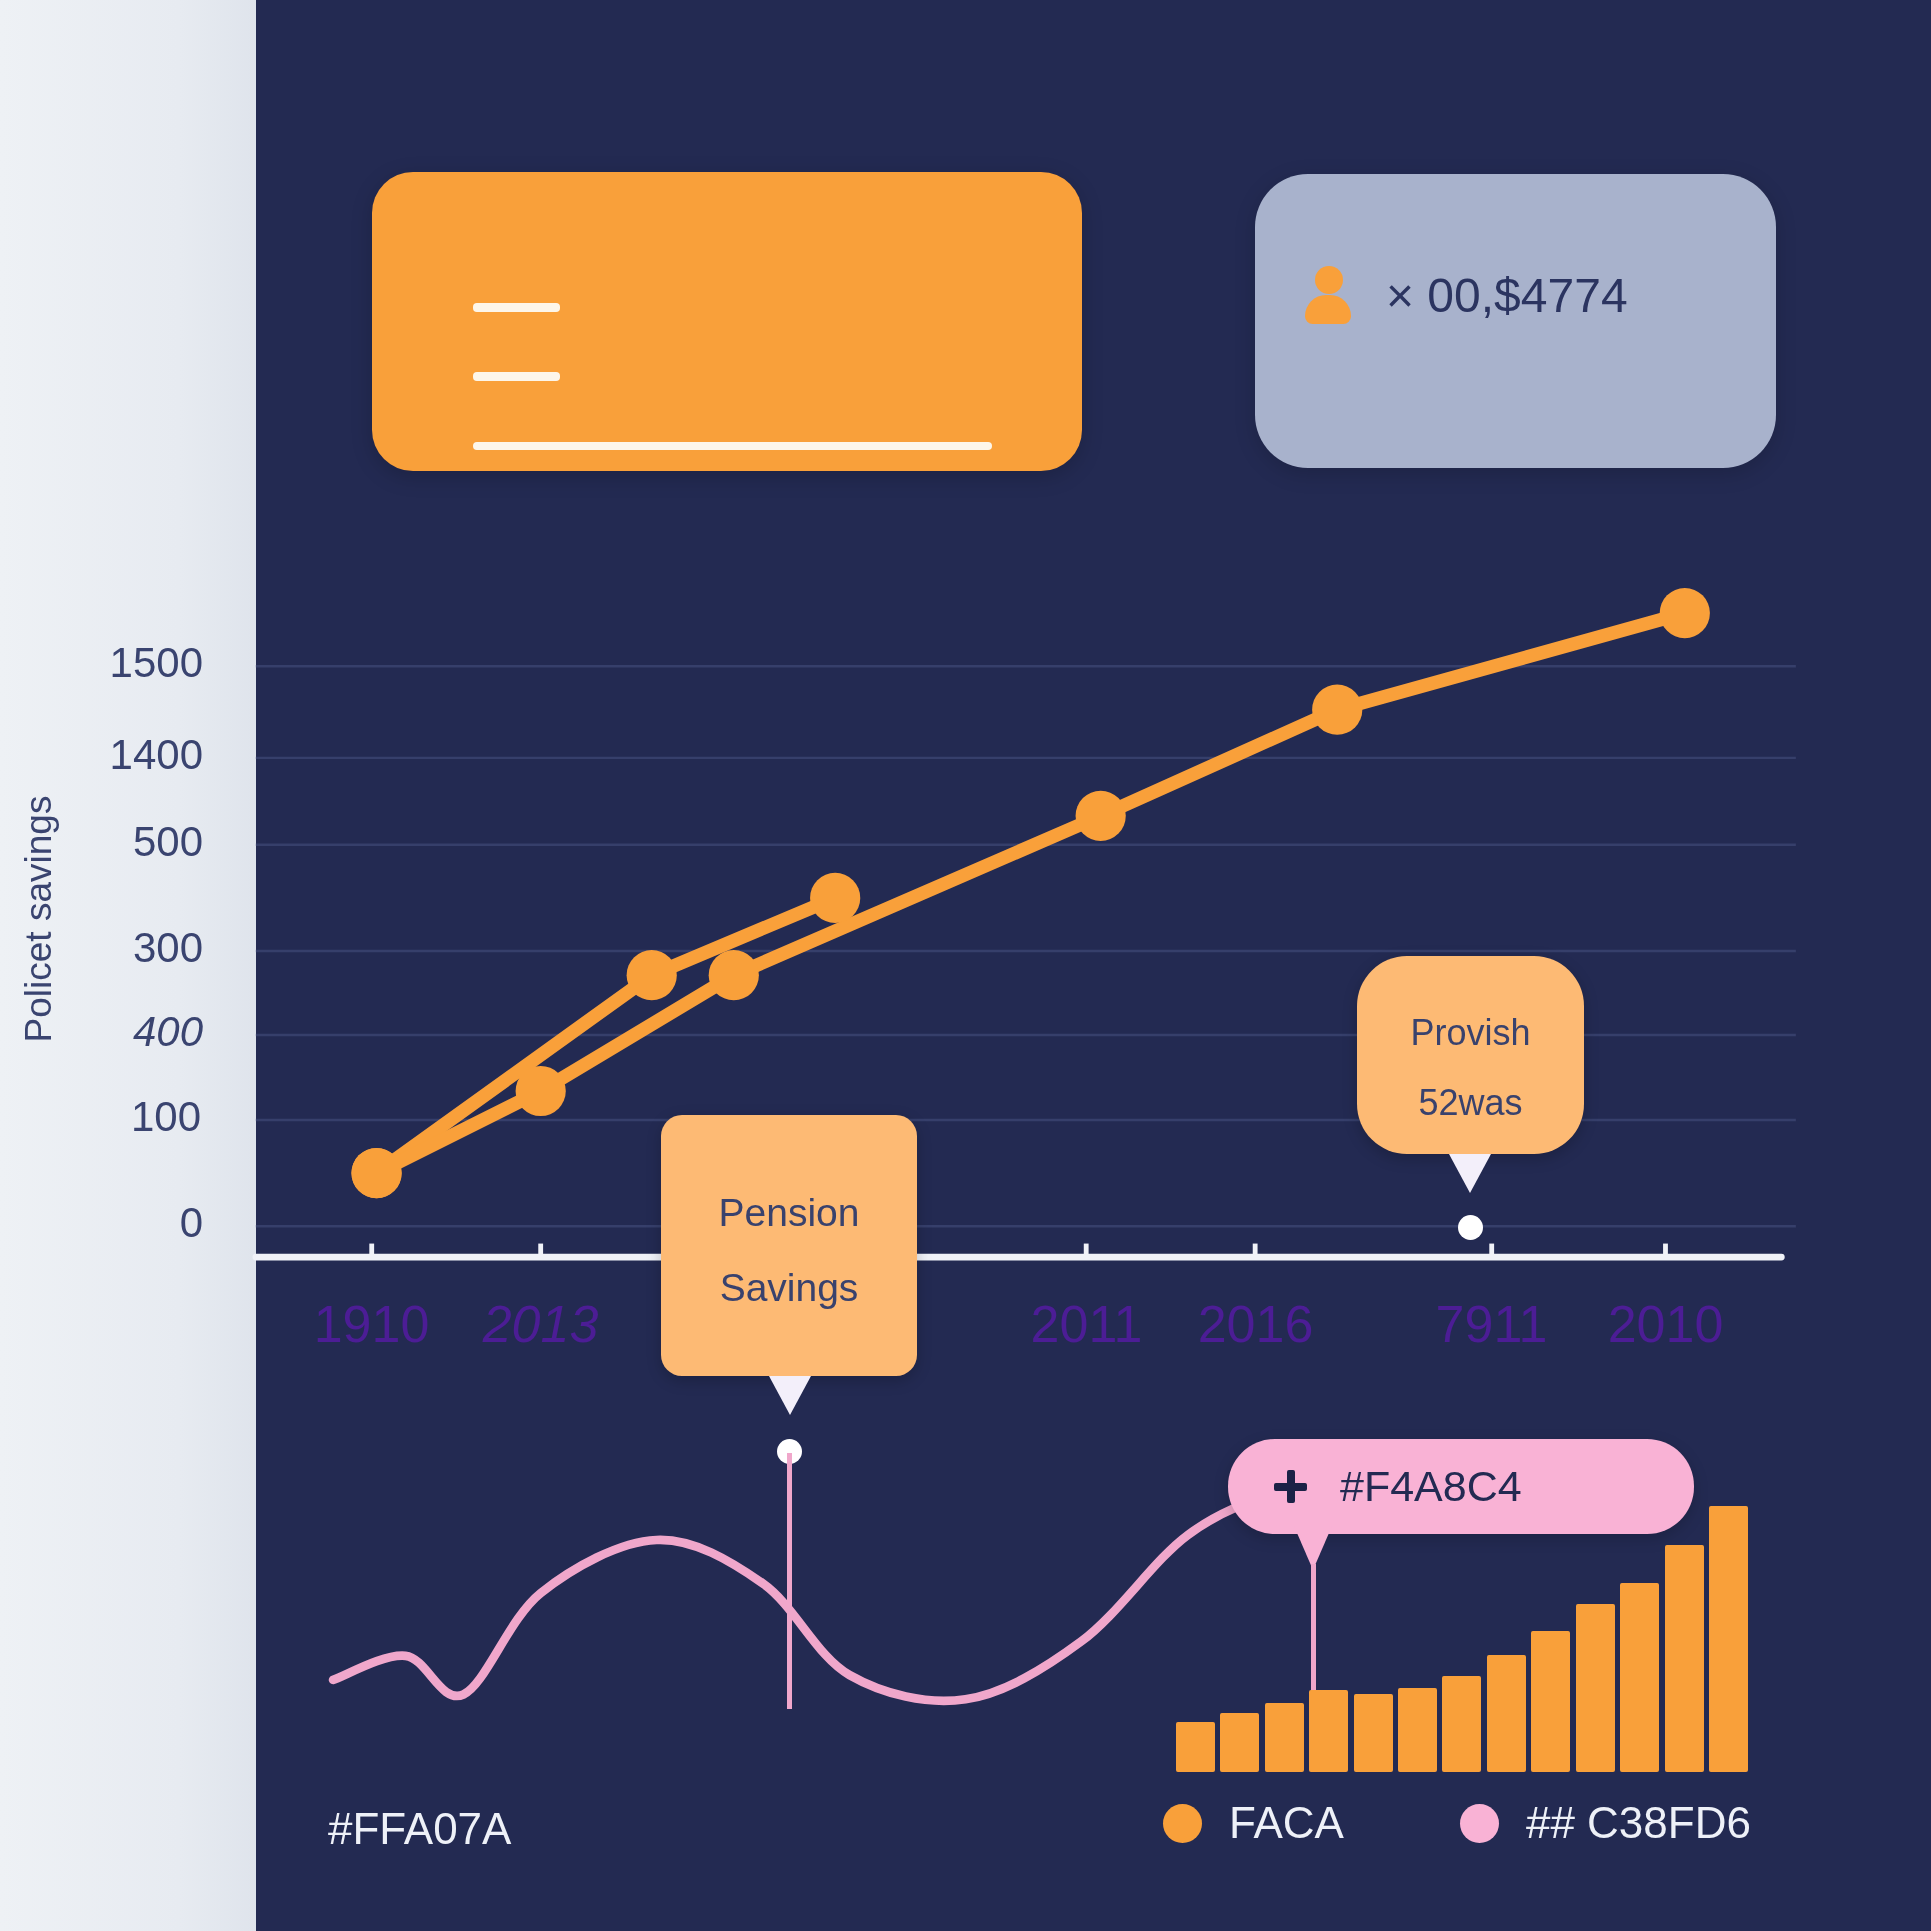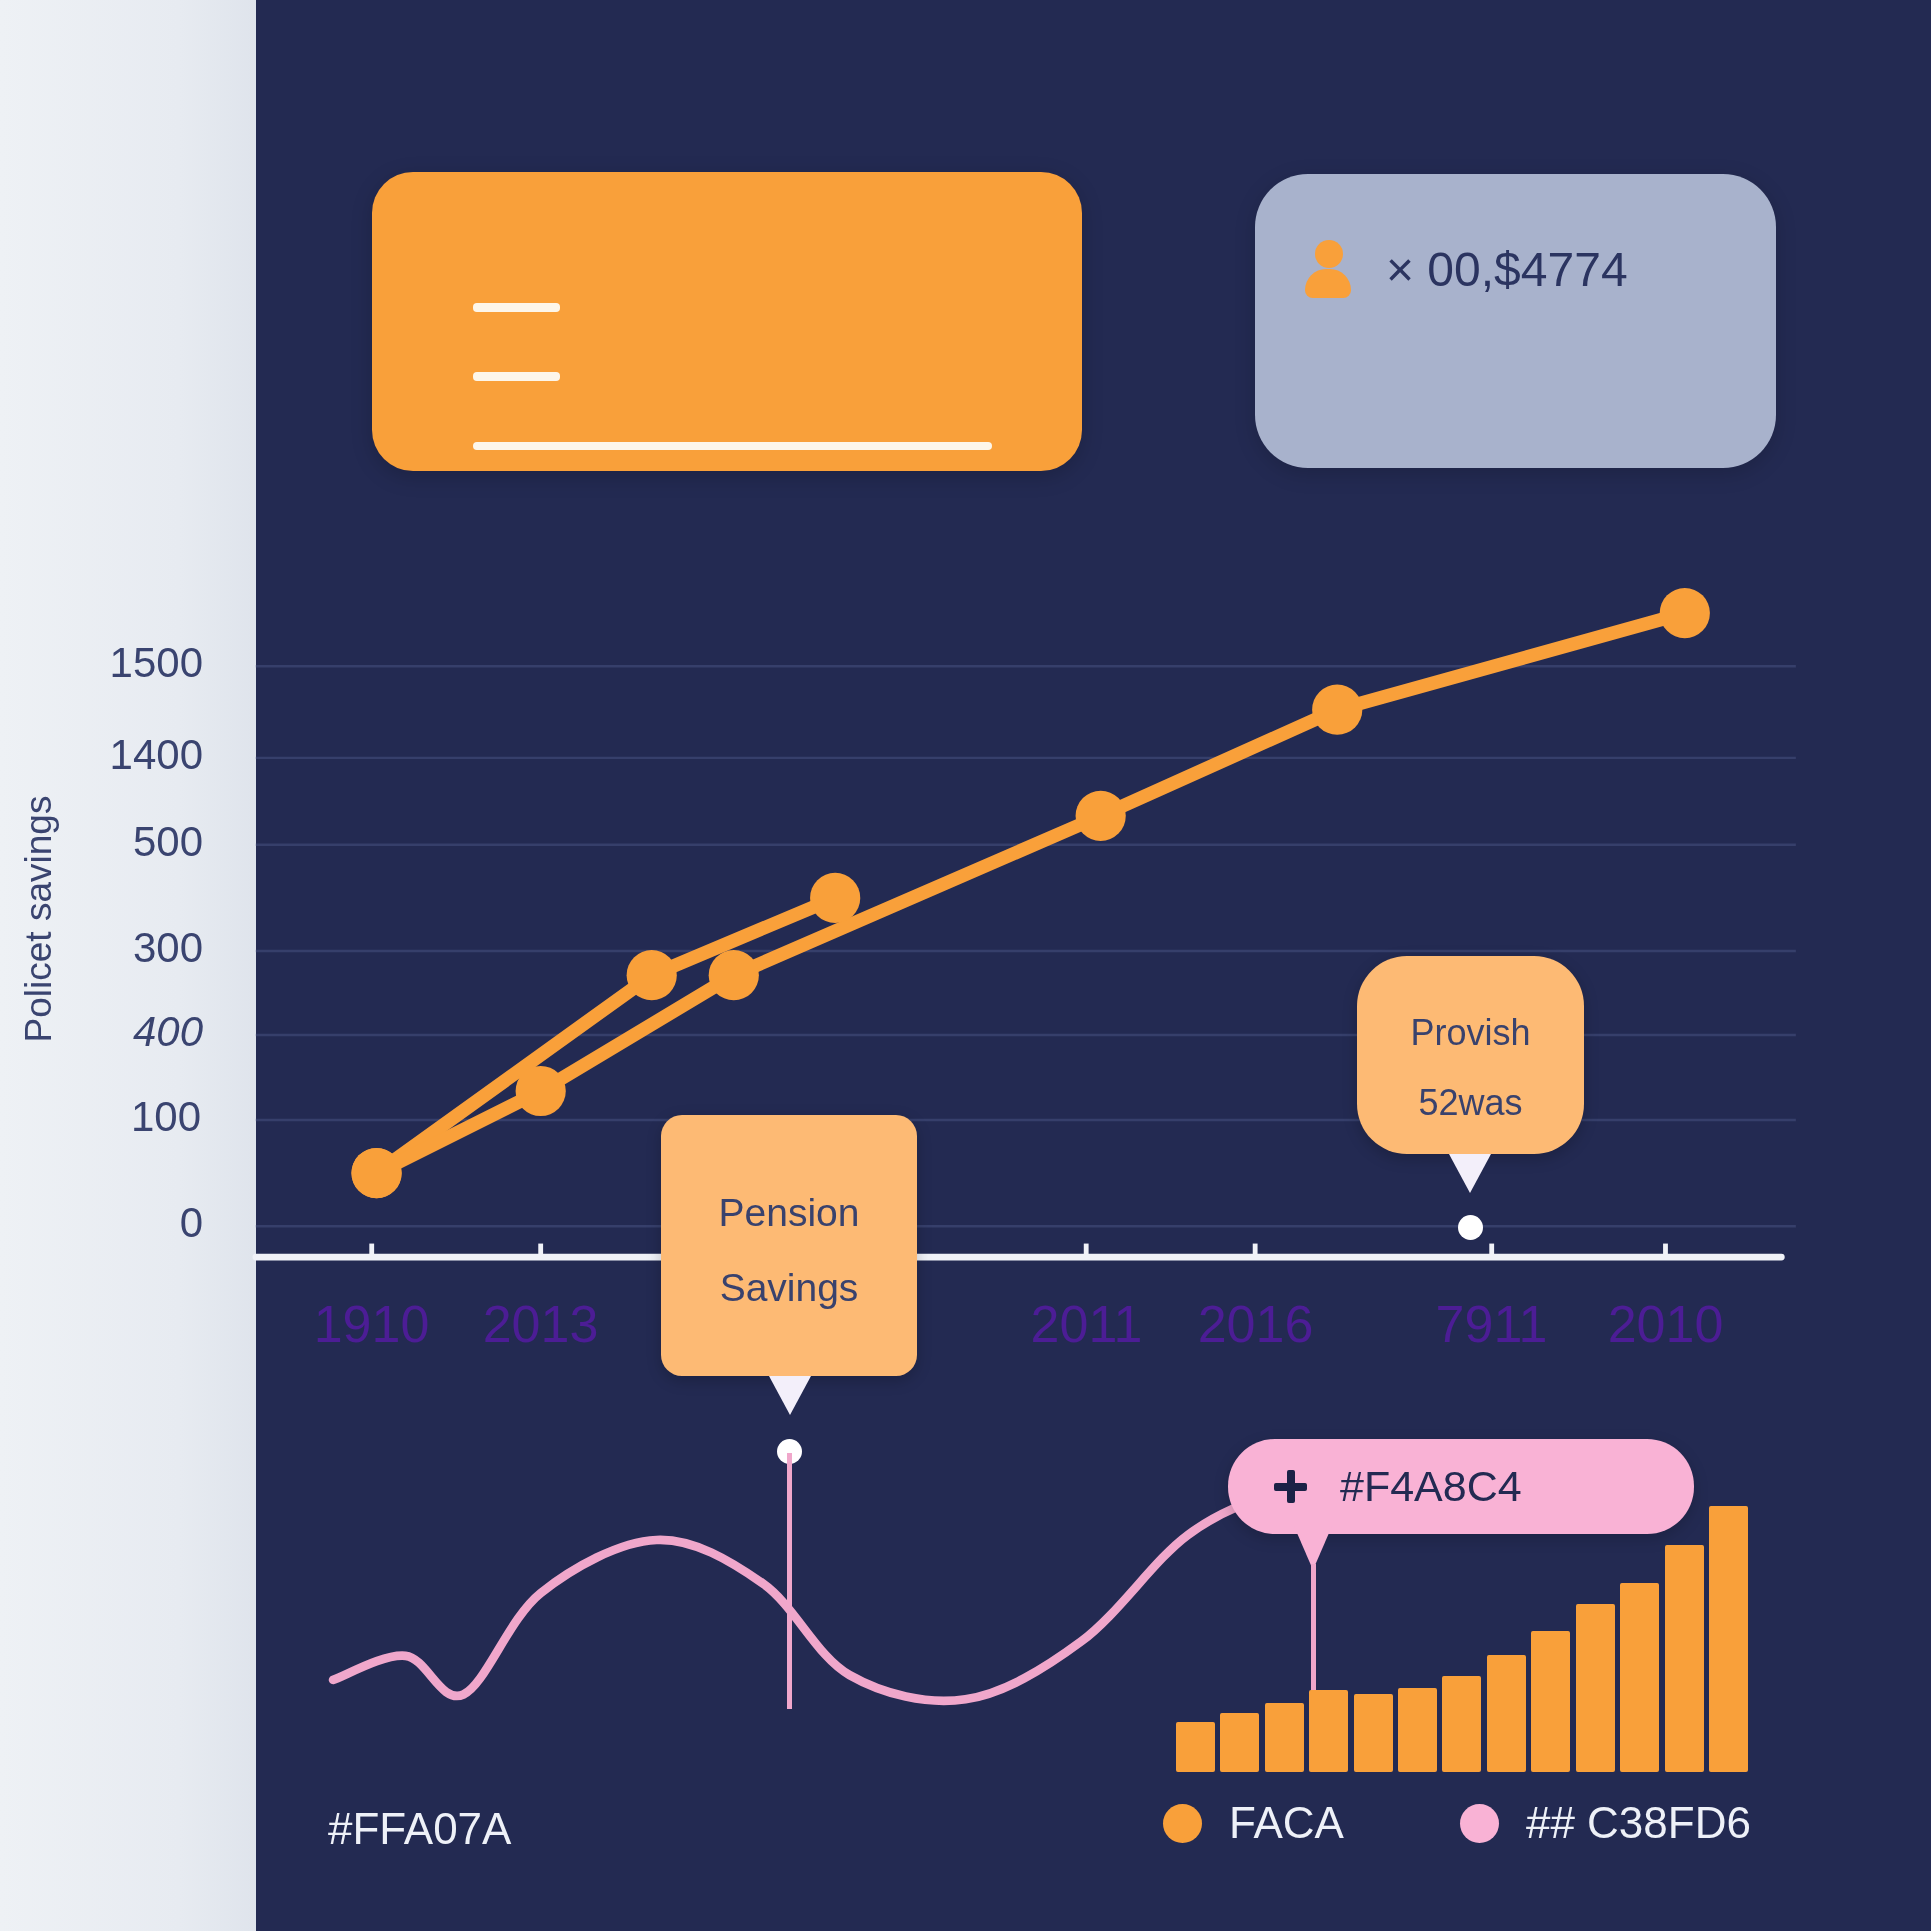--- a/index.html
+++ b/index.html
@@ -34,21 +34,21 @@
   .hero-line.l3 { left:101px; top:270px; width:519px; height:7.7px; }
 
   
   .stat-card {
     position:absolute; left:1255px; top:174px; width:521px; height:294px;
     background:#a8b2cc; border-radius:53px;
     box-shadow:0 5.8px 21px rgba(0,0,0,.16);
     padding:46px 0 0 48px;
   }
   .stat-title { font-size:40px; color:#2b3460; letter-spacing:0.2px; }
-  .stat-row { display:flex; align-items:center; margin-top:20px; }
+  .stat-row { display:flex; align-items:center; margin-top:46px; }
   .person-icon { width:50px; height:58px; position:relative; flex:0 0 auto; }
   .person-icon .head {
     position:absolute; left:11.6px; top:0; width:28px; height:28px;
     border-radius:50%; background:#f9a03a;
   }
   .person-icon .body {
     position:absolute; left:1.9px; top:29px; width:46px; height:29px;
     border-radius:21px 21px 7.7px 7.7px; background:#f9a03a;
   }
   .stat-value { font-size:48px; color:#2b3460; margin-left:33px; white-space:nowrap; }
@@ -185,21 +185,21 @@
       <div class="ytick" style="left: 58px; top: 639px;">1500</div>
       <div class="ytick" style="left: 58px; top: 731px;">1400</div>
       <div class="ytick" style="left: 58px; top: 818px;">500</div>
       <div class="ytick" style="left: 58px; top: 924px;">300</div>
       <div class="ytick" style="left: 58px; top: 1008px; font-style: italic;">400</div>
       <div class="ytick" style="left: 56px; top: 1093px;">100</div>
       <div class="ytick" style="left: 58px; top: 1199px;">0</div>
     </div>
   <div id="xticks">
       <div class="xtick" style="left: 275px; top: 1294px;">1910</div>
-      <div class="xtick" style="left: 444px; top: 1294px;">2013</div>
+      <div class="xtick" style="left: 444px; top: 1294px; font-style: italic;">2013</div>
       <div class="xtick" style="left: 990px; top: 1294px;">2011</div>
       <div class="xtick" style="left: 1159px; top: 1294px;">2016</div>
       <div class="xtick" style="left: 1395px; top: 1294px;">7911</div>
       <div class="xtick" style="left: 1569px; top: 1294px;">2010</div>
     </div>
 
   <div class="tip tip-pension">
     <span class="ln">Pension</span>
     <span class="ln">Savings</span>
   </div>

